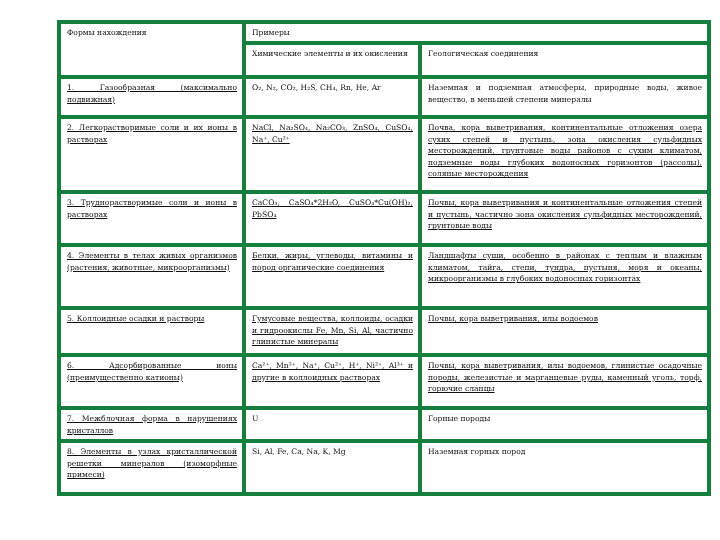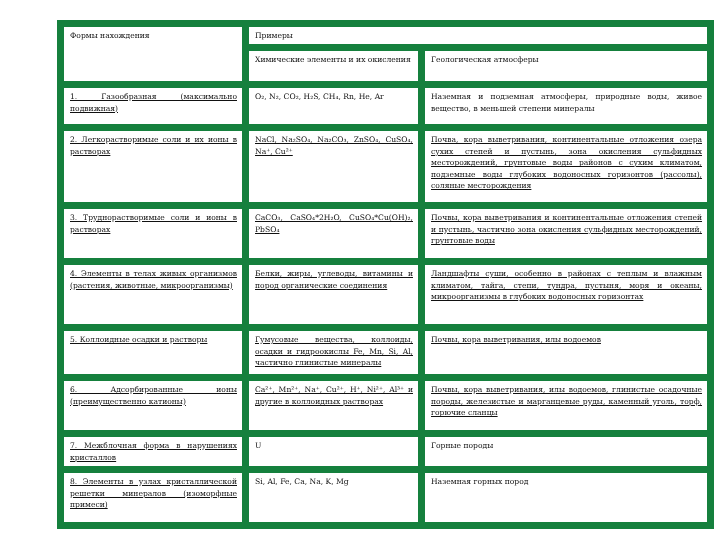--- a/index.html
+++ b/index.html
@@ -4,21 +4,21 @@
   <style>
     html, body { margin: 0; padding: 0; background: #ffffff; }
     body { width: 720px; height: 540px; position: relative; overflow: hidden;
            font-family: "DejaVu Serif", "Liberation Serif", serif; color: #111; }
     table.geo {
       position: absolute; left: 57px; top: 20px;
       width: 650px; border-collapse: collapse; table-layout: fixed;
       font-size: 7.6px; line-height: 11.6px;
     }
     table.geo td {
-      border: 7px solid #15803d; vertical-align: top;
+      border: 4px solid #15803d; vertical-align: top;
       padding: 3px 5px 2px 6px; text-align: justify;
       text-align-last: left; word-spacing: 0px;
     }
     col.c1 { width: 185px; }
     col.c2 { width: 176px; }
     col.c3 { width: 289px; }
     tr.h1 td { height: 12px; }
     tr.h2 td { height: 25px; }
     tr.r1 td { height: 31px; }
     tr.r2 td { height: 66px; }
@@ -40,21 +40,21 @@
       <col class="c2">
       <col class="c3">
     </colgroup>
   <tbody>
     <tr class="h1">
       <td rowspan="2">Формы нахождения</td>
       <td colspan="2" class="center">Примеры</td>
     </tr>
     <tr class="h2">
       <td>Химические элементы и их окисления</td>
-      <td>Геологическая атмосферы</td>
+      <td>Геологическая соединения</td>
     </tr>
 
     <tr class="r1">
       <td class="just">1. Газообразная (максимально подвижная)</td>
       <td>O₂, N₂, CO₂, H₂S, CH₄, Rn, He, Ar</td>
       <td class="center">Наземная и подземная атмосферы, природные воды, живое вещество, в меньшей степени минералы</td>
     </tr>
     <tr class="r2">
       <td class="just">2. Легкорастворимые соли и их ионы в растворах</td>
       <td class="just">NaCl, Na₂SO₄, Na₂CO₃, ZnSO₄, CuSO₄, Na⁺, Cu²⁺</td>

